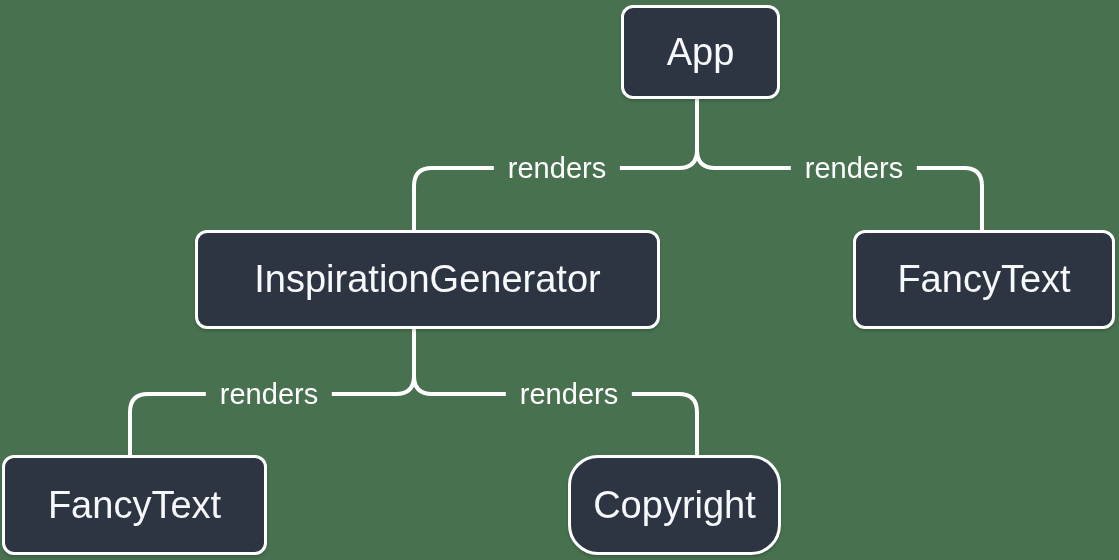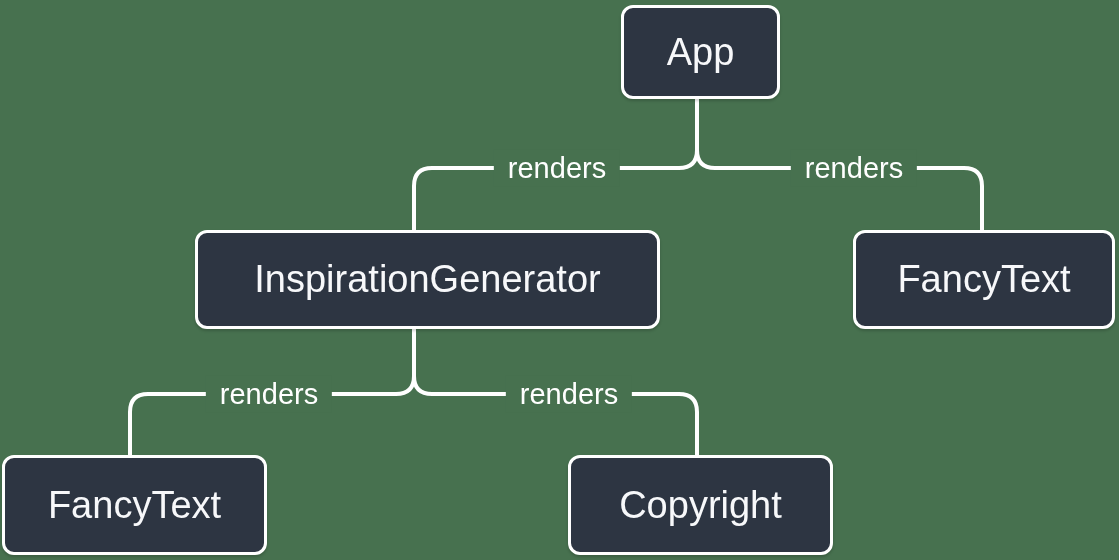--- a/index.html
+++ b/index.html
@@ -42,21 +42,21 @@
     display:flex;
     align-items:center;
     justify-content:center;
     white-space:nowrap;
     box-shadow:0 2px 3px rgba(0,0,0,0.18);
   }
   .node-app{left:621px;top:5px;width:159px;height:94px;}
   .node-inspiration{left:195px;top:230px;width:465px;height:99px;}
   .node-fancy-right{left:853px;top:230px;width:262px;height:99px;}
   .node-fancy-left{left:2px;top:455px;width:265px;height:100px;}
-  .node-copyright{left:568px;top:455px;width:265px;height:100px;}
+  .node-copyright{left:568px;top:455px;width:213px;height:100px;border-radius:30px;}
   .edge-label{
     position:absolute;
     transform:translate(-50%,-50%);
     background:var(--bg);
     color:var(--line);
     font-size:29px;
     font-weight:400;
     padding:2px 14px;
     white-space:nowrap;
   }

